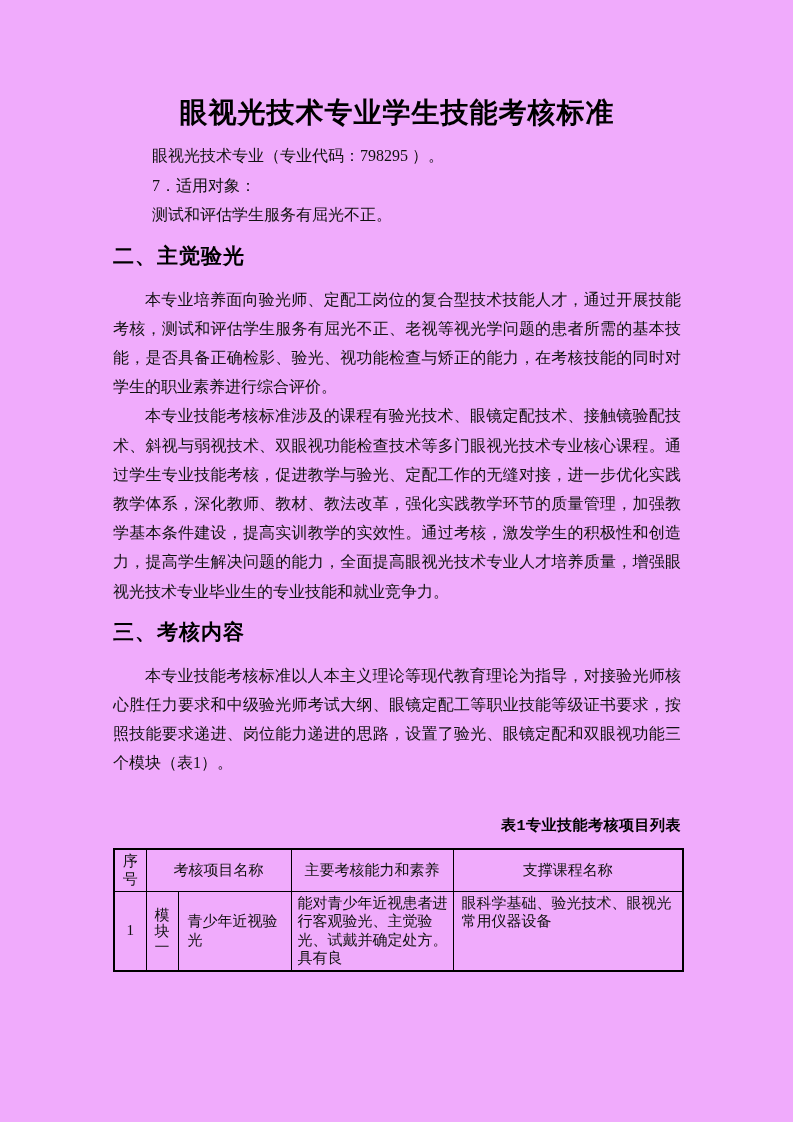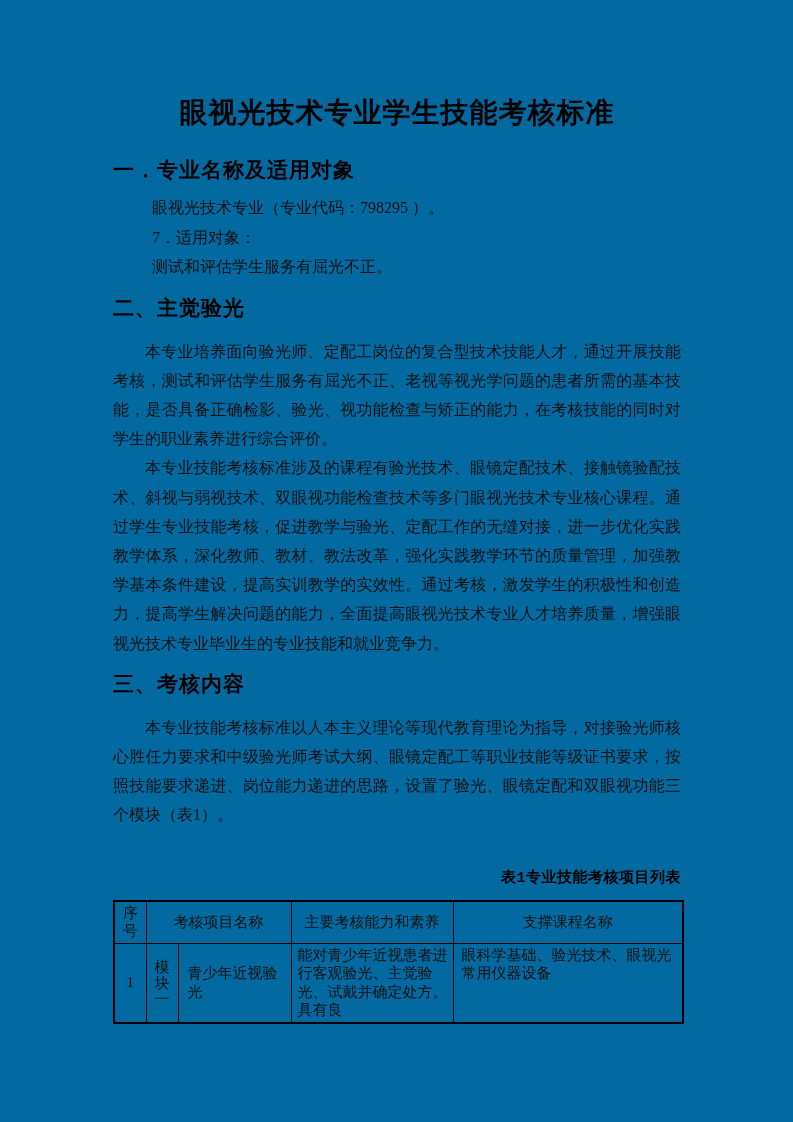--- a/index.html
+++ b/index.html
@@ -2,21 +2,21 @@
 <html><head>
 <meta charset="utf-8">
 <style>
   html, body { margin: 0; padding: 0; background: #e8e8e8; }
   .page {
     position: relative;
     box-sizing: border-box;
     width: 793px;
     height: 1122px;
     margin: 0 auto;
-    background: #0369a1;
+    background: #f0abfc;
     color: #111;
     font-family: "Liberation Serif", "DejaVu Serif", serif;
     font-size: 16px;
     padding: 93px 112px 0 113px;
     overflow: hidden;
   }
   .doc-title {
     margin: 0;
     font-family: "Liberation Sans", "DejaVu Sans", sans-serif;
     font-size: 28px;
@@ -92,21 +92,20 @@
   td.cell-ability { vertical-align: top; padding: 2px 4px 2px 6px; text-align: left; }
   td.cell-course  { vertical-align: top; padding: 2px 6px 2px 8px; text-align: left; }
 </style>
 </head>
 <body>
 
 <div class="page">
 
   <h1 class="doc-title">眼视光技术专业学生技能考核标准</h1>
 
-  <h2 class="section-heading first">一．专业名称及适用对象</h2>
   <div class="sub-items">
     <div class="sub-item">眼视光技术专业（专业代码：798295 ）。</div>
     <div class="sub-item">7．适用对象：</div>
     <div class="sub-item">测试和评估学生服务有屈光不正。</div>
   </div>
 
   <h2 class="section-heading">二、主觉验光</h2>
   <p class="body-para">本专业培养面向验光师、定配工岗位的复合型技术技能人才，通过开展技能考核，测试和评估学生服务有屈光不正、老视等视光学问题的患者所需的基本技能，是否具备正确检影、验光、视功能检查与矫正的能力，在考核技能的同时对学生的职业素养进行综合评价。</p>
   <p class="body-para">本专业技能考核标准涉及的课程有验光技术、眼镜定配技术、接触镜验配技术、斜视与弱视技术、双眼视功能检查技术等多门眼视光技术专业核心课程。通过学生专业技能考核，促进教学与验光、定配工作的无缝对接，进一步优化实践教学体系，深化教师、教材、教法改革，强化实践教学环节的质量管理，加强教学基本条件建设，提高实训教学的实效性。通过考核，激发学生的积极性和创造力，提高学生解决问题的能力，全面提高眼视光技术专业人才培养质量，增强眼视光技术专业毕业生的专业技能和就业竞争力。</p>
 

